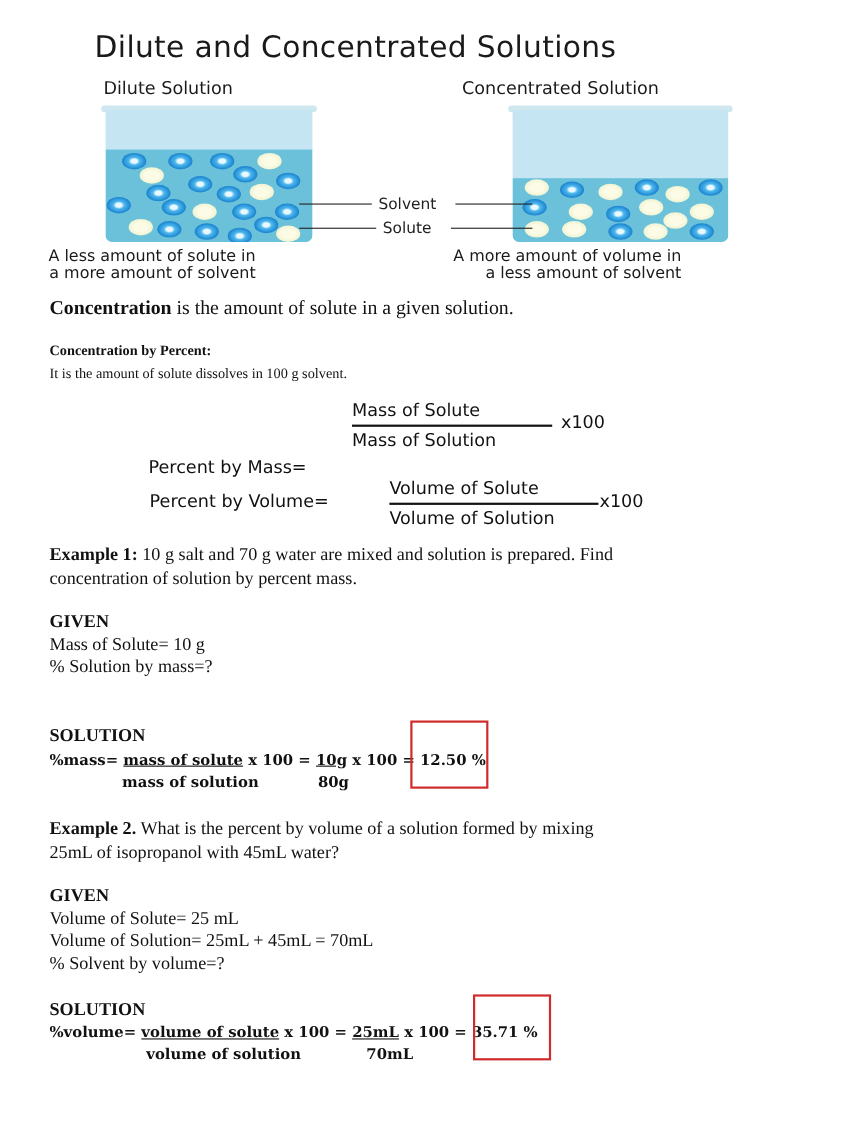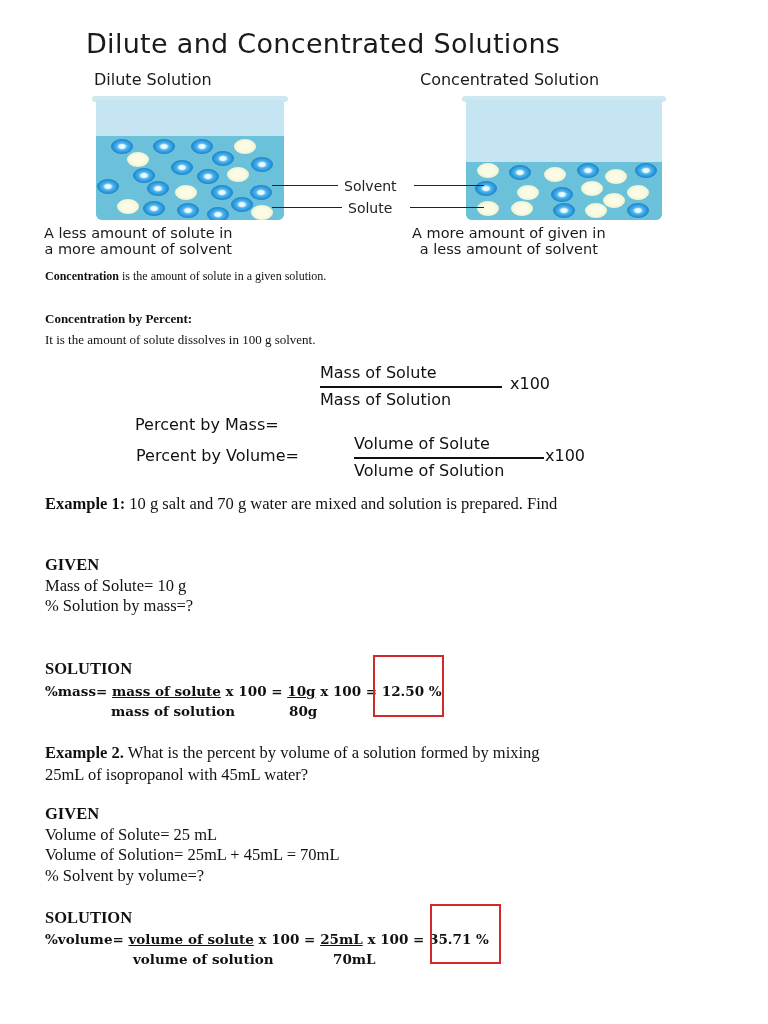--- a/index.html
+++ b/index.html
@@ -16,21 +16,21 @@
   .rim { position: absolute; top: 0; height: 6px; background: #cfe7ee; border-radius: 3px; }
   .glass { position: absolute; top: 4px; background: #c4e5f1; border-radius: 0 0 6px 6px; overflow: hidden; }
   .liquid { position: absolute; left: 0; right: 0; bottom: 0; background: #6ac1d9; }
   .mol { position: absolute; border-radius: 50%; width: 22px; height: 15px; margin-left: -11px; margin-top: -7px; }
   .mol.solvent { background: radial-gradient(ellipse at center, #e8f8ff 0 18%, #4fb8ee 32%, #1c86d0 68%, #2d9ae0 100%); }
   .mol.solute { background: radial-gradient(ellipse at center, #fbfbe6 0 40%, #eef2cf 75%, #d8e4c0 100%); }
 
   .callout-line { position: absolute; height: 1px; background: #222; }
   .callout-label { position: absolute; font-family: "DejaVu Sans", sans-serif; font-size: 14px; color: #222; }
 
-  .caption { font-family: "DejaVu Sans", sans-serif; font-size: 14.5px; color: #1a1a1a; line-height: 16px; text-align: center; white-space: nowrap; }
+  .caption { font-family: "DejaVu Sans", sans-serif; font-size: 14.5px; color: #1a1a1a; line-height: 16px; text-align: right; white-space: nowrap; }
   .cap-left { left: 44px; top: 225px; }
   .cap-right { left: 412px; top: 225px; }
   .libserif { font-family: "Liberation Serif", serif; }
   .intro { left: 45px; top: 269px; font-size: 15px; white-space: nowrap; }
   .small-head { left: 45px; top: 311px; font-size: 12px; font-weight: bold; white-space: nowrap; }
   .small-body { left: 45px; top: 332px; font-size: 12px; white-space: nowrap; }
 
   
   .formula { font-family: "DejaVu Sans", sans-serif; font-size: 16px; color: #111; white-space: nowrap; }
   .formula .frac { position: absolute; text-align: center; }
@@ -111,25 +111,25 @@
 
 <div class="callout-line" style="left:272px; top:207px; width:70px;"></div>
 <div class="callout-label" style="left:348px; top:200px;">Solute</div>
 <div class="callout-line" style="left:410px; top:207px; width:74px;"></div>
 
 <div class="abs caption cap-left">
   <div>A less amount of solute in</div>
   <div>a more amount of solvent</div>
 </div>
 <div class="abs caption cap-right">
-  <div>A more amount of given in</div>
+  <div>A more amount of volume in</div>
   <div>a less amount of solvent</div>
 </div>
 
-<div class="abs intro libserif" style="font-size:12px;">
+<div class="abs intro libserif" style="font-size:18px;">
   <span class="b">Concentration</span><span> is the amount of solute in a given solution.</span>
 </div>
 <div class="abs small-head libserif" style="font-size:13px;text-align:center;">Concentration by Percent:</div>
 <div class="abs small-body libserif" style="font-size:13px;">It is the amount of solute dissolves in 100 g solvent.</div>
 
 <div class="abs formula" style="left:0; top:0;">
   <div class="abs" style="left:135px; top:374px;margin-top:41px;">Percent by Mass=</div>
   <div class="frac" style="left:320px; top:363px; width:180px; text-align:left;">Mass of Solute</div>
   <div class="bar" style="left:320px; top:386px; width:182px;"></div>
   <div class="frac" style="left:320px; top:390px; width:180px; text-align:left;">Mass of Solution</div>
@@ -139,20 +139,21 @@
 <div class="abs formula" style="left:0; top:0;">
   <div class="abs" style="left:136px; top:446px;">Percent by Volume=</div>
   <div class="frac" style="left:354px; top:434px; width:190px; text-align:left;">Volume of Solute</div>
   <div class="bar" style="left:354px; top:457px; width:190px;"></div>
   <div class="frac" style="left:354px; top:461px; width:190px; text-align:left;">Volume of Solution</div>
   <div class="abs" style="left:545px; top:446px;">x100</div>
 </div>
 
 <div class="abs para" style="top:493px;">
   <div><span class="b">Example 1:</span><span> 10 g salt and 70 g water are mixed and solution is prepared. Find</span></div>
+  <div>concentration of solution by percent mass.</div>
 </div>
 
 <div class="abs para" style="top:555px; line-height:20.5px;">
   <div class="b">GIVEN</div>
   <div>Mass of Solute= 10 g</div>
   <div>% Solution by mass=?</div>
 </div>
 
 <div class="abs para b" style="top:658px;">SOLUTION</div>
 <div class="abs calc" style="left:45px; top:683px;">

